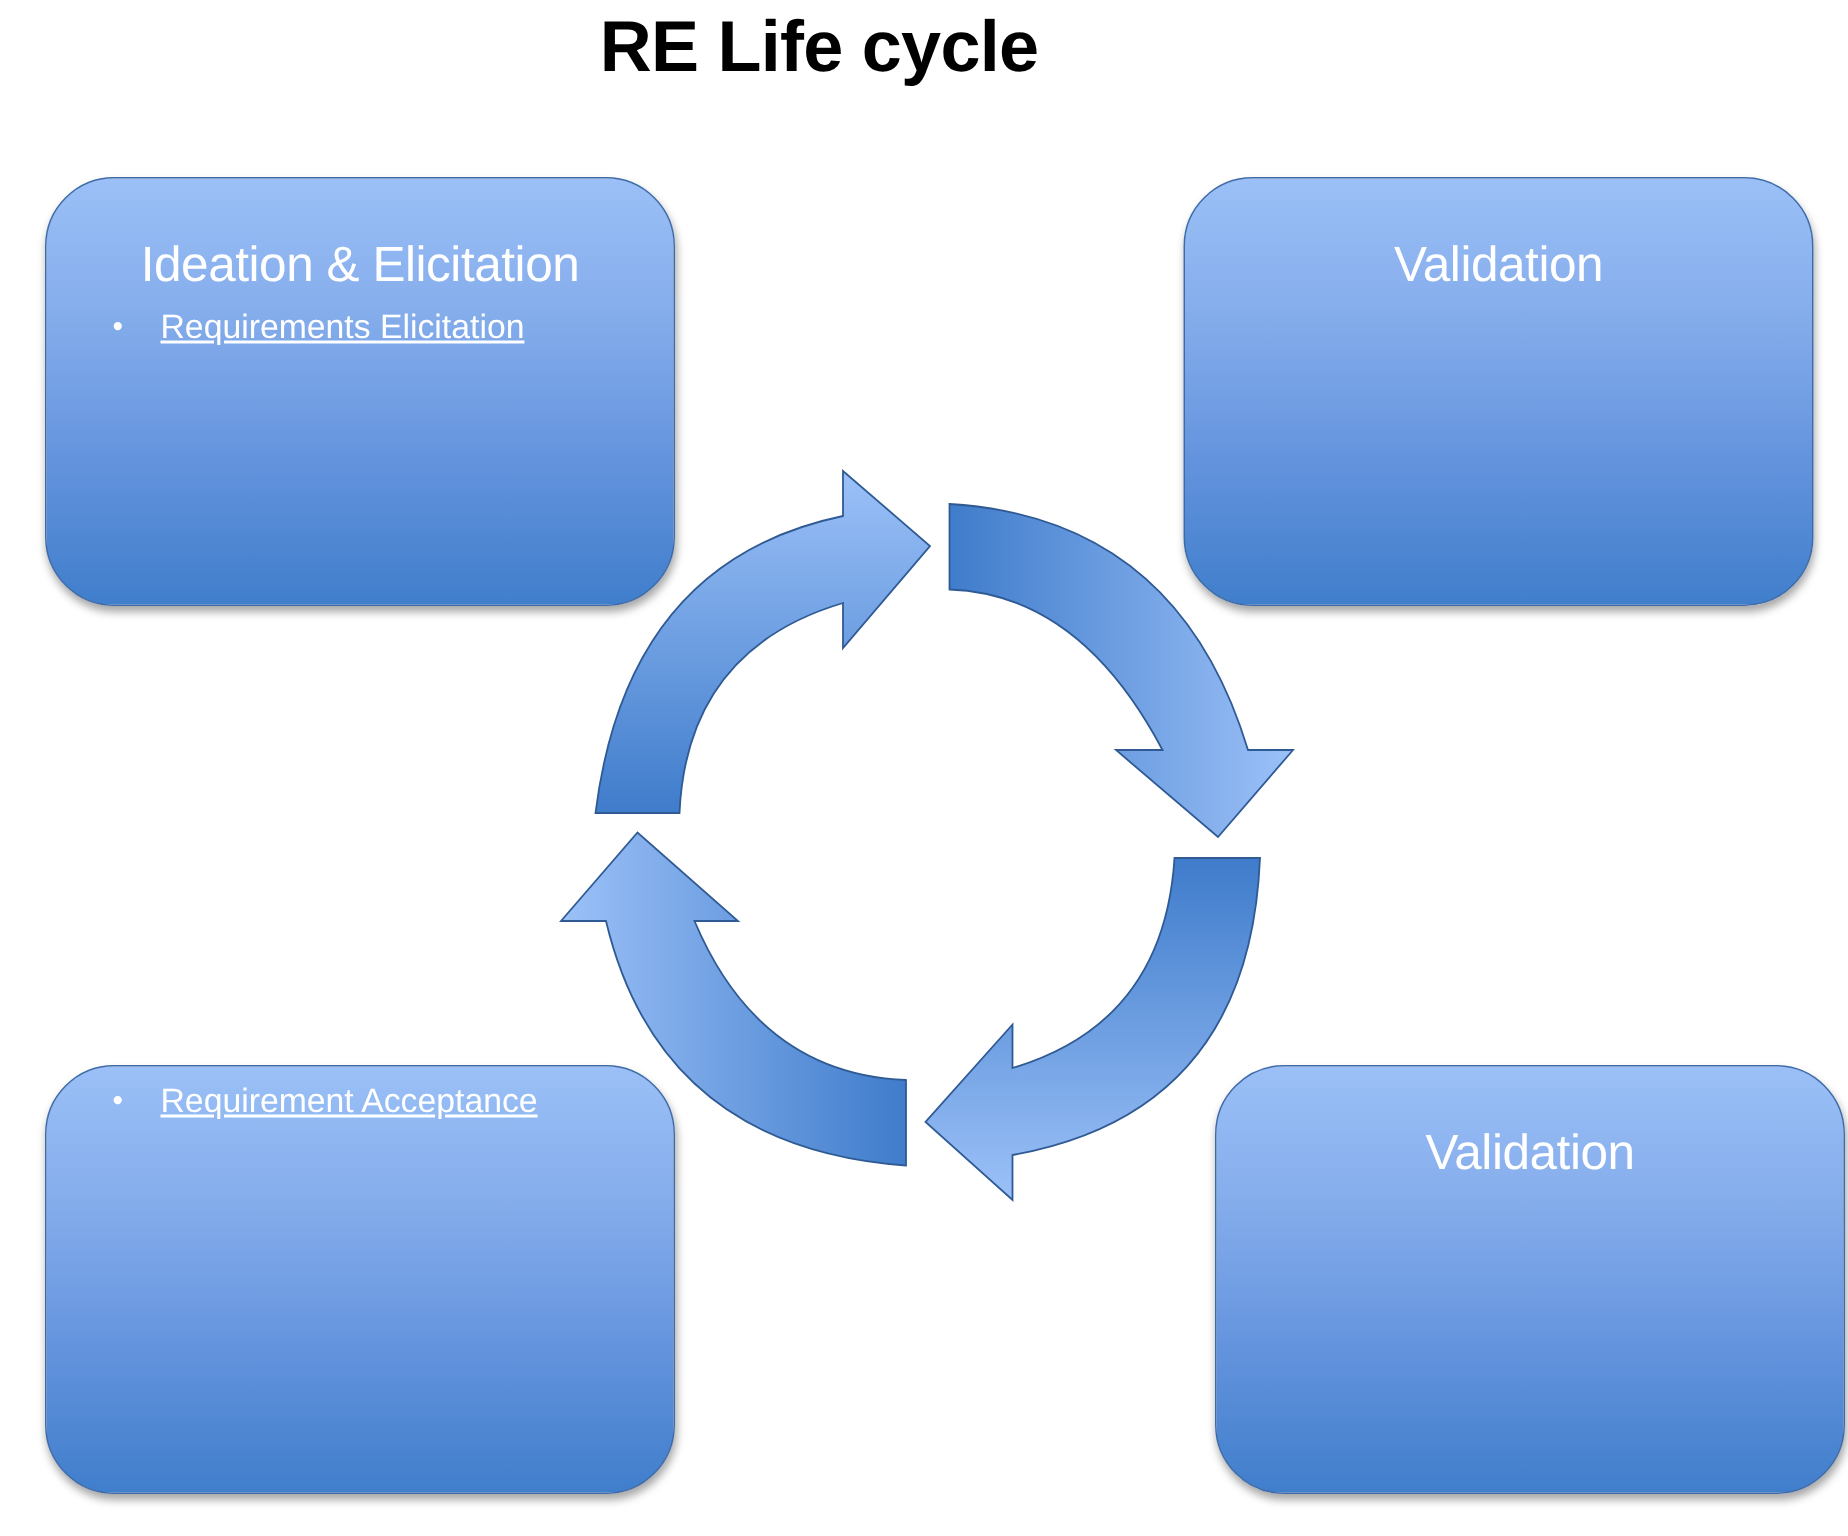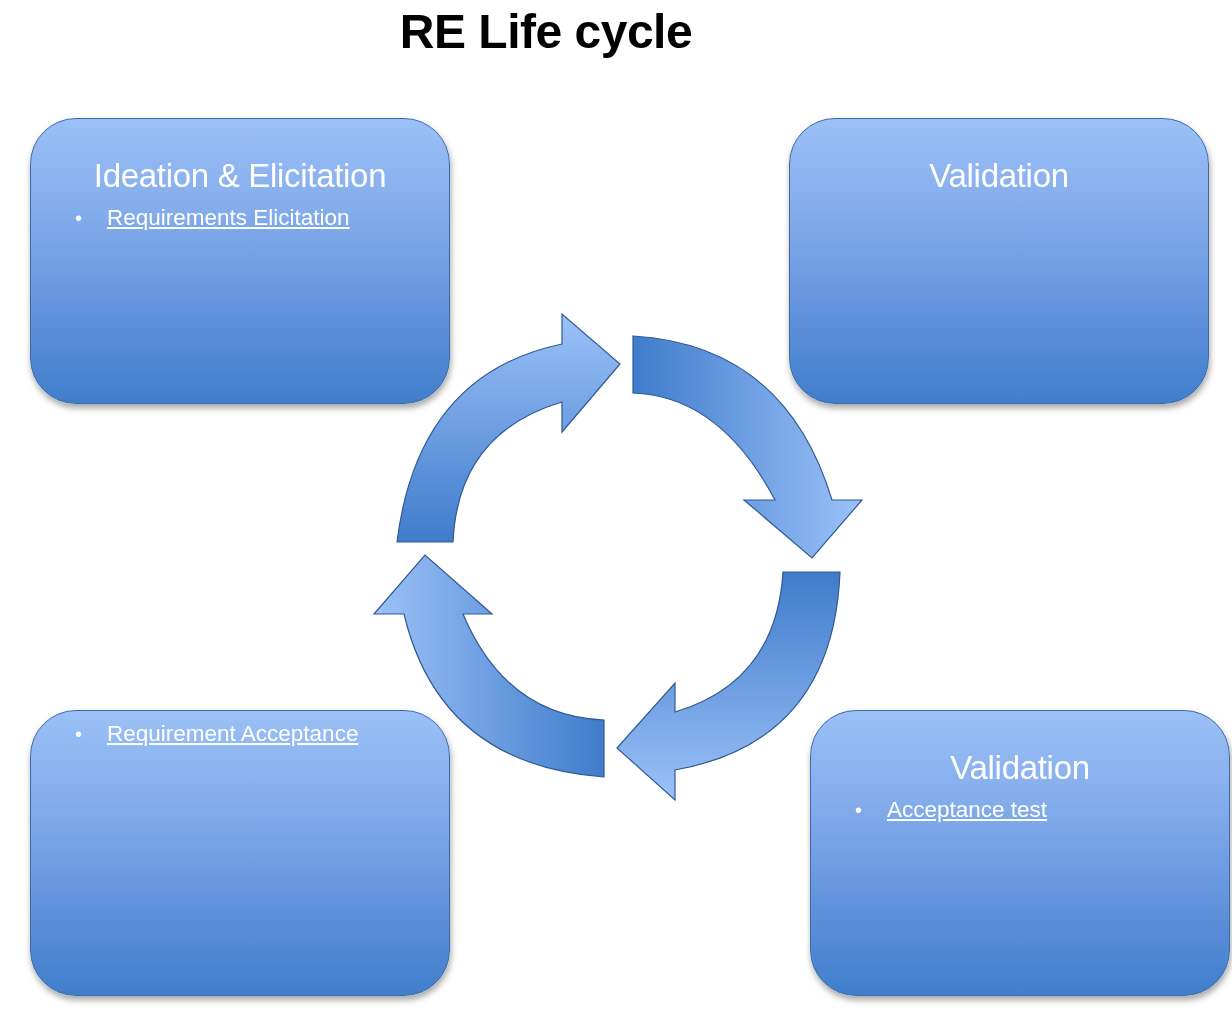--- a/index.html
+++ b/index.html
@@ -39,23 +39,20 @@
 </div>
 
 <div class="box" id="box-bl">
   <ul>
     <li>Requirement Acceptance</li>
   </ul>
 </div>
 
 <div class="box" id="box-br">
   <h2>Validation</h2>
-  <ul>
-    <li>Acceptance test</li>
-  </ul>
 </div>
 
 <svg class="cycle" width="1232" height="1024" viewBox="0 0 1232 1024">
   <defs>
 
     <linearGradient id="g-tl" x1="0" y1="1" x2="0" y2="0">
       <stop offset="0" stop-color="#3f7ccb"></stop>
       <stop offset="1" stop-color="#9cc1f8"></stop>
     </linearGradient>
 

